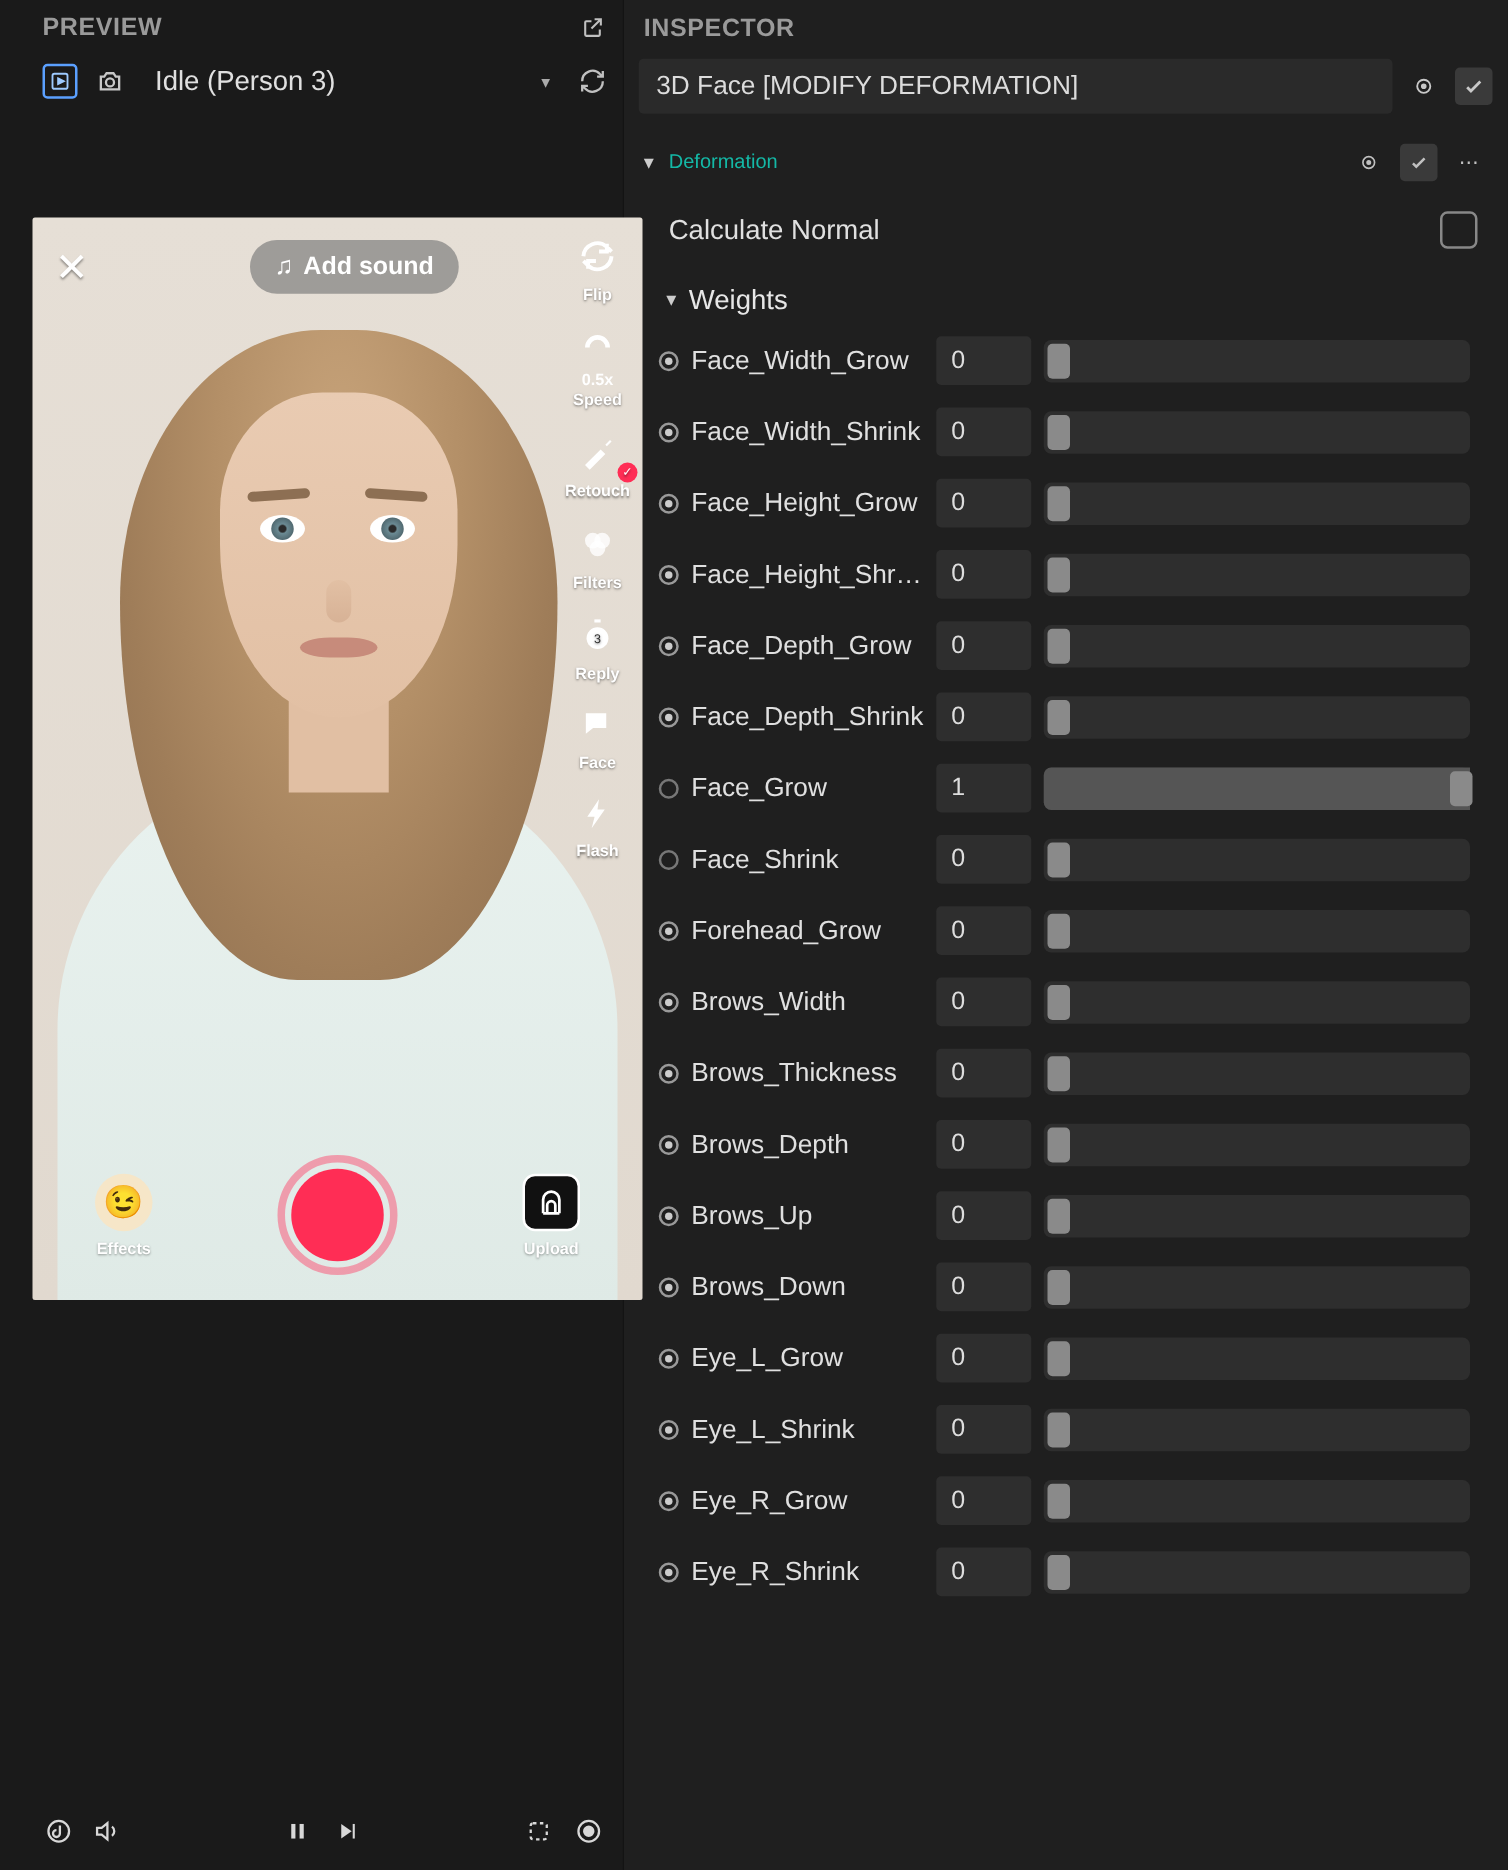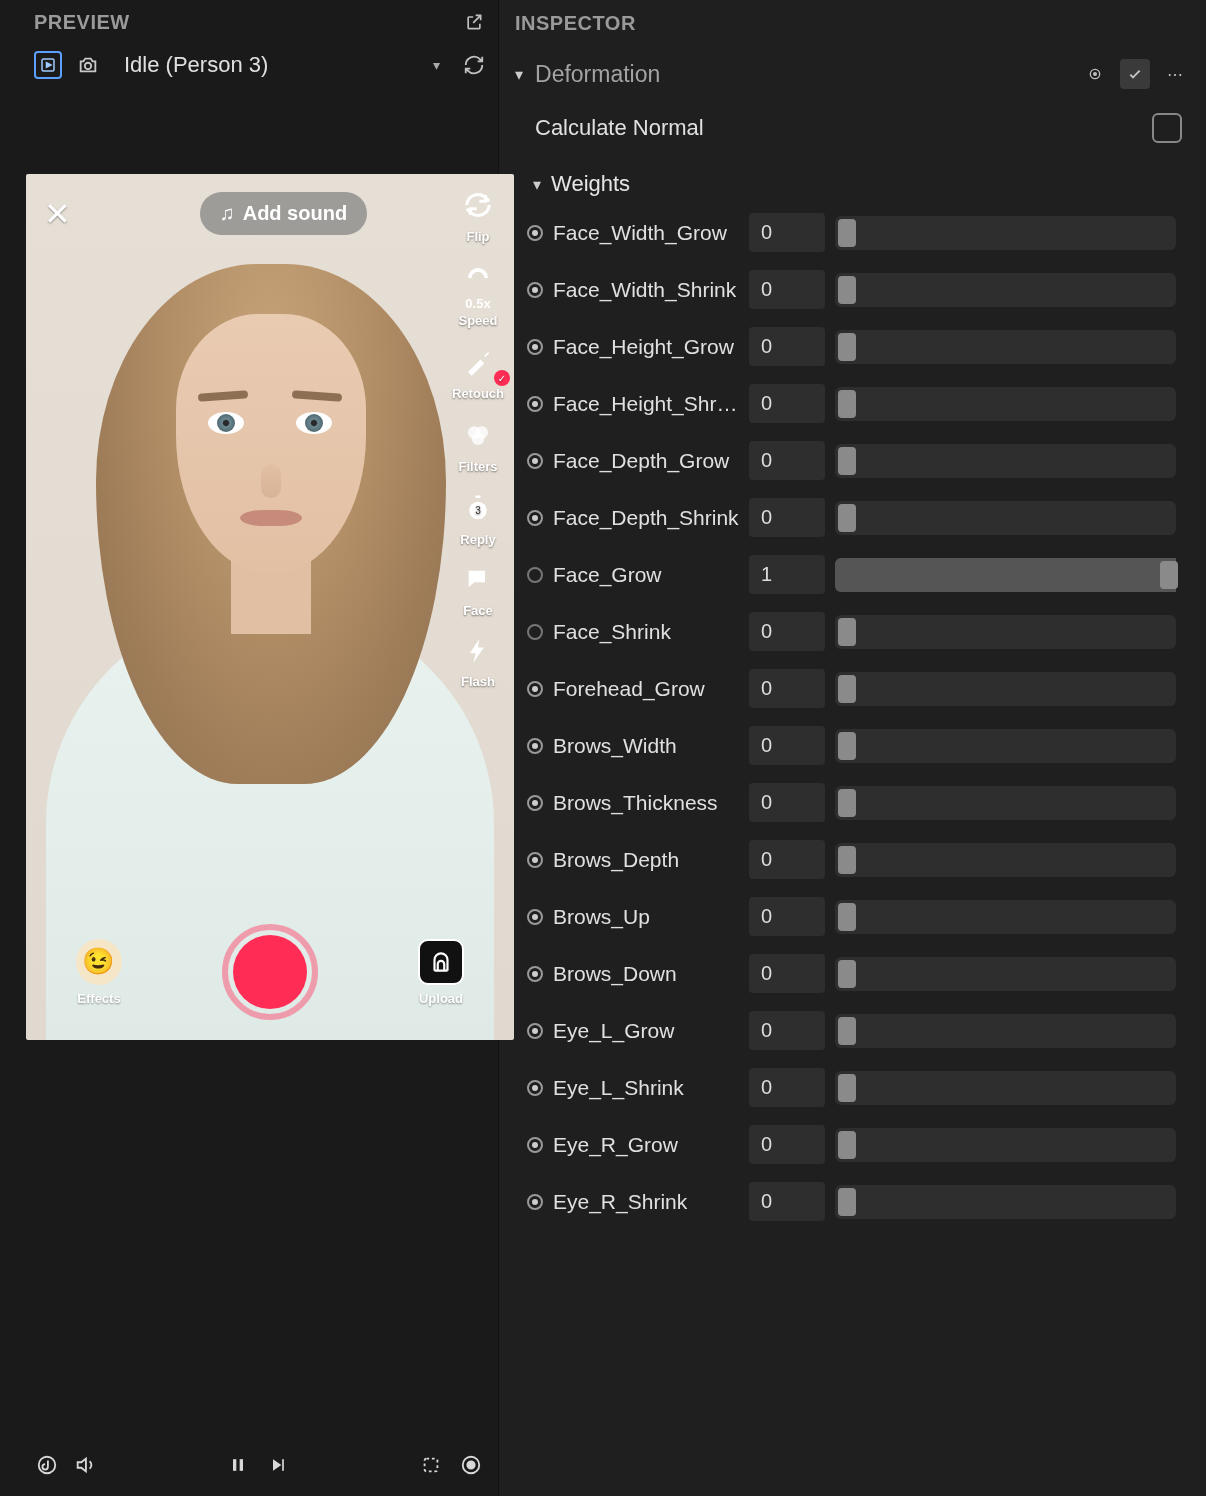--- a/index.html
+++ b/index.html
@@ -241,21 +241,21 @@
   }
   .insp-icons { display:flex; gap:10px; align-items:center;}
   .insp-icons .ic { color:#c8c8c8; cursor:pointer; width:30px;height:30px;display:inline-flex;align-items:center;justify-content:center;}
   .insp-icons .ic.boxed{background:#3a3a3a;border-radius:4px;}
 
   .section-header{
     display:flex; align-items:center; gap:12px;
     padding:18px 16px 10px 16px;
   }
   .section-header .chev{cursor:pointer;color:#ccc;}
-  .section-header .title{font-size:23px;color:#a3a3a3;}
+  .section-header .title{font-size:16px;color:#14b8a6;}
   .section-header .right{margin-left:auto;display:flex;gap:10px;align-items:center;}
   .section-header .ic{color:#c0c0c0;cursor:pointer;width:30px;height:30px;display:inline-flex;align-items:center;justify-content:center;}
   .section-header .ic.boxed{background:#3a3a3a;border-radius:4px;}
 
   .calc-row{
     display:flex;align-items:center;justify-content:space-between;
     padding:14px 24px 18px 36px;
   }
   .calc-row span{font-size:22px;color:#e0e0e0;}
   .checkbox{
@@ -452,20 +452,36 @@
           </svg>
       </span>
     </div>
   </div>
 </div>
 
 <div class="inspector-panel">
   <div class="insp-header">
     <span class="panel-title">INSPECTOR</span>
   </div>
+  <div class="insp-title-row">
+    <div class="insp-name-field">3D Face [MODIFY DEFORMATION]</div>
+    <div class="insp-icons">
+      <span class="ic">
+        <svg width="18" height="18" viewBox="0 0 24 24" fill="none" stroke="currentColor" stroke-width="2">
+            <circle cx="12" cy="12" r="7"></circle>
+            <circle cx="12" cy="12" r="2" fill="currentColor"></circle>
+          </svg>
+      </span>
+      <span class="ic boxed">
+        <svg width="18" height="18" viewBox="0 0 24 24" fill="none" stroke="currentColor" stroke-width="3">
+            <path d="M5 13l4 4L19 7"></path>
+          </svg>
+      </span>
+    </div>
+  </div>
 
   <div class="section-header">
     <span class="chev">▾</span>
     <span class="title">Deformation</span>
     <div class="right">
       <span class="ic">
         <svg width="16" height="16" viewBox="0 0 24 24" fill="none" stroke="currentColor" stroke-width="2">
             <circle cx="12" cy="12" r="7"></circle>
             <circle cx="12" cy="12" r="2" fill="currentColor"></circle>
           </svg>

